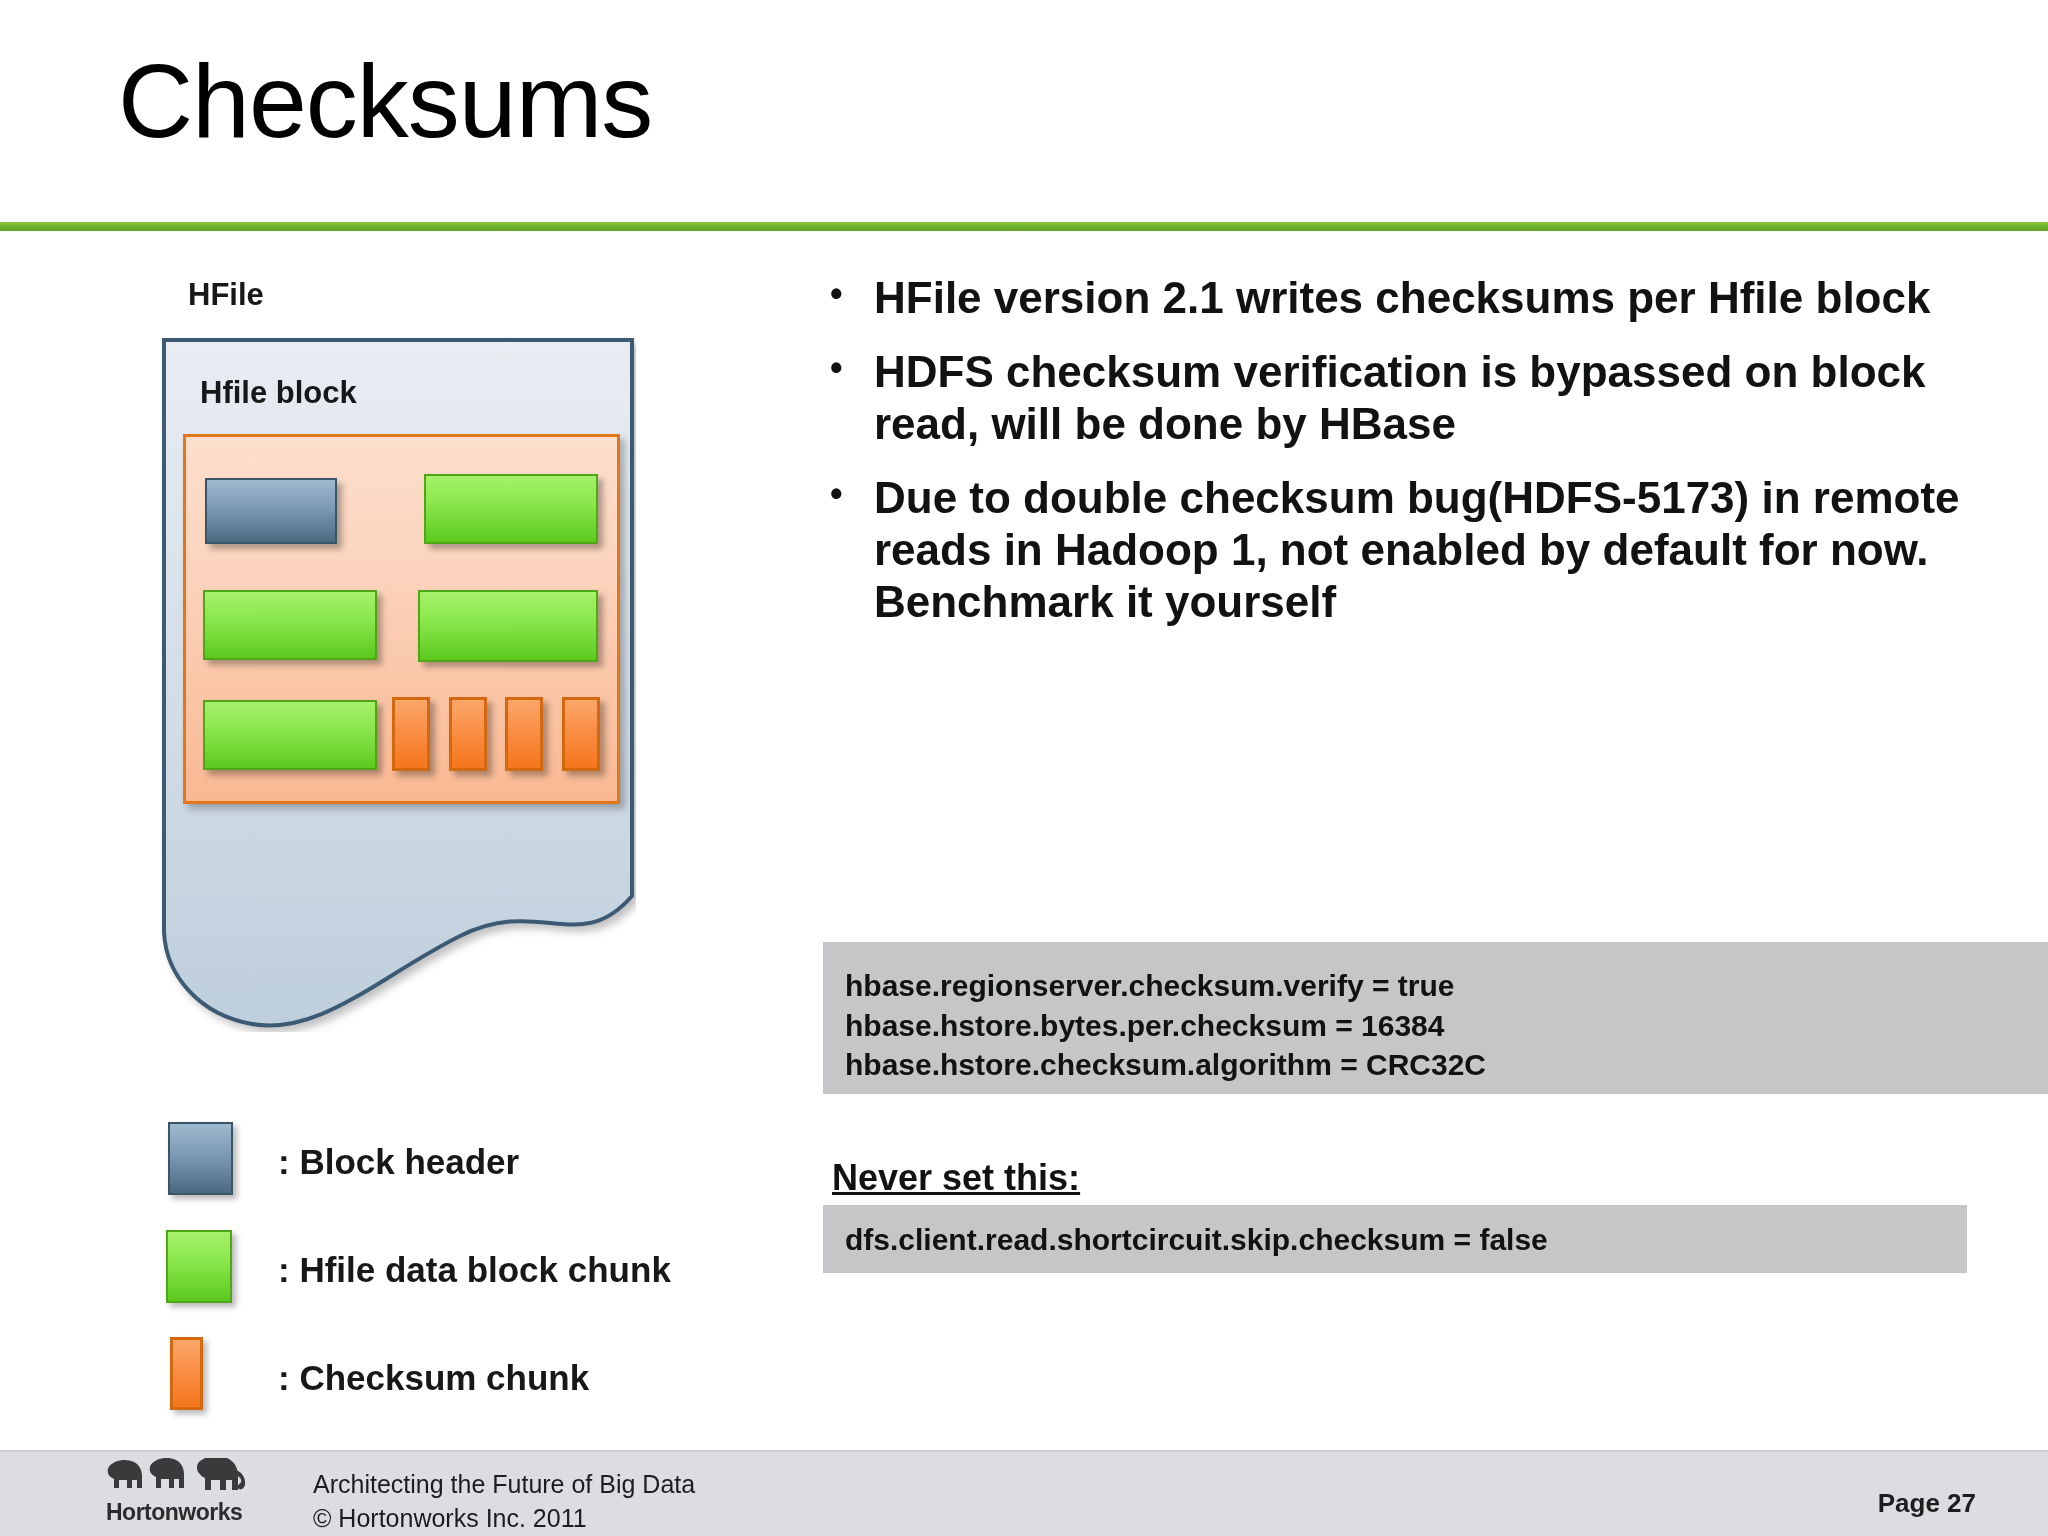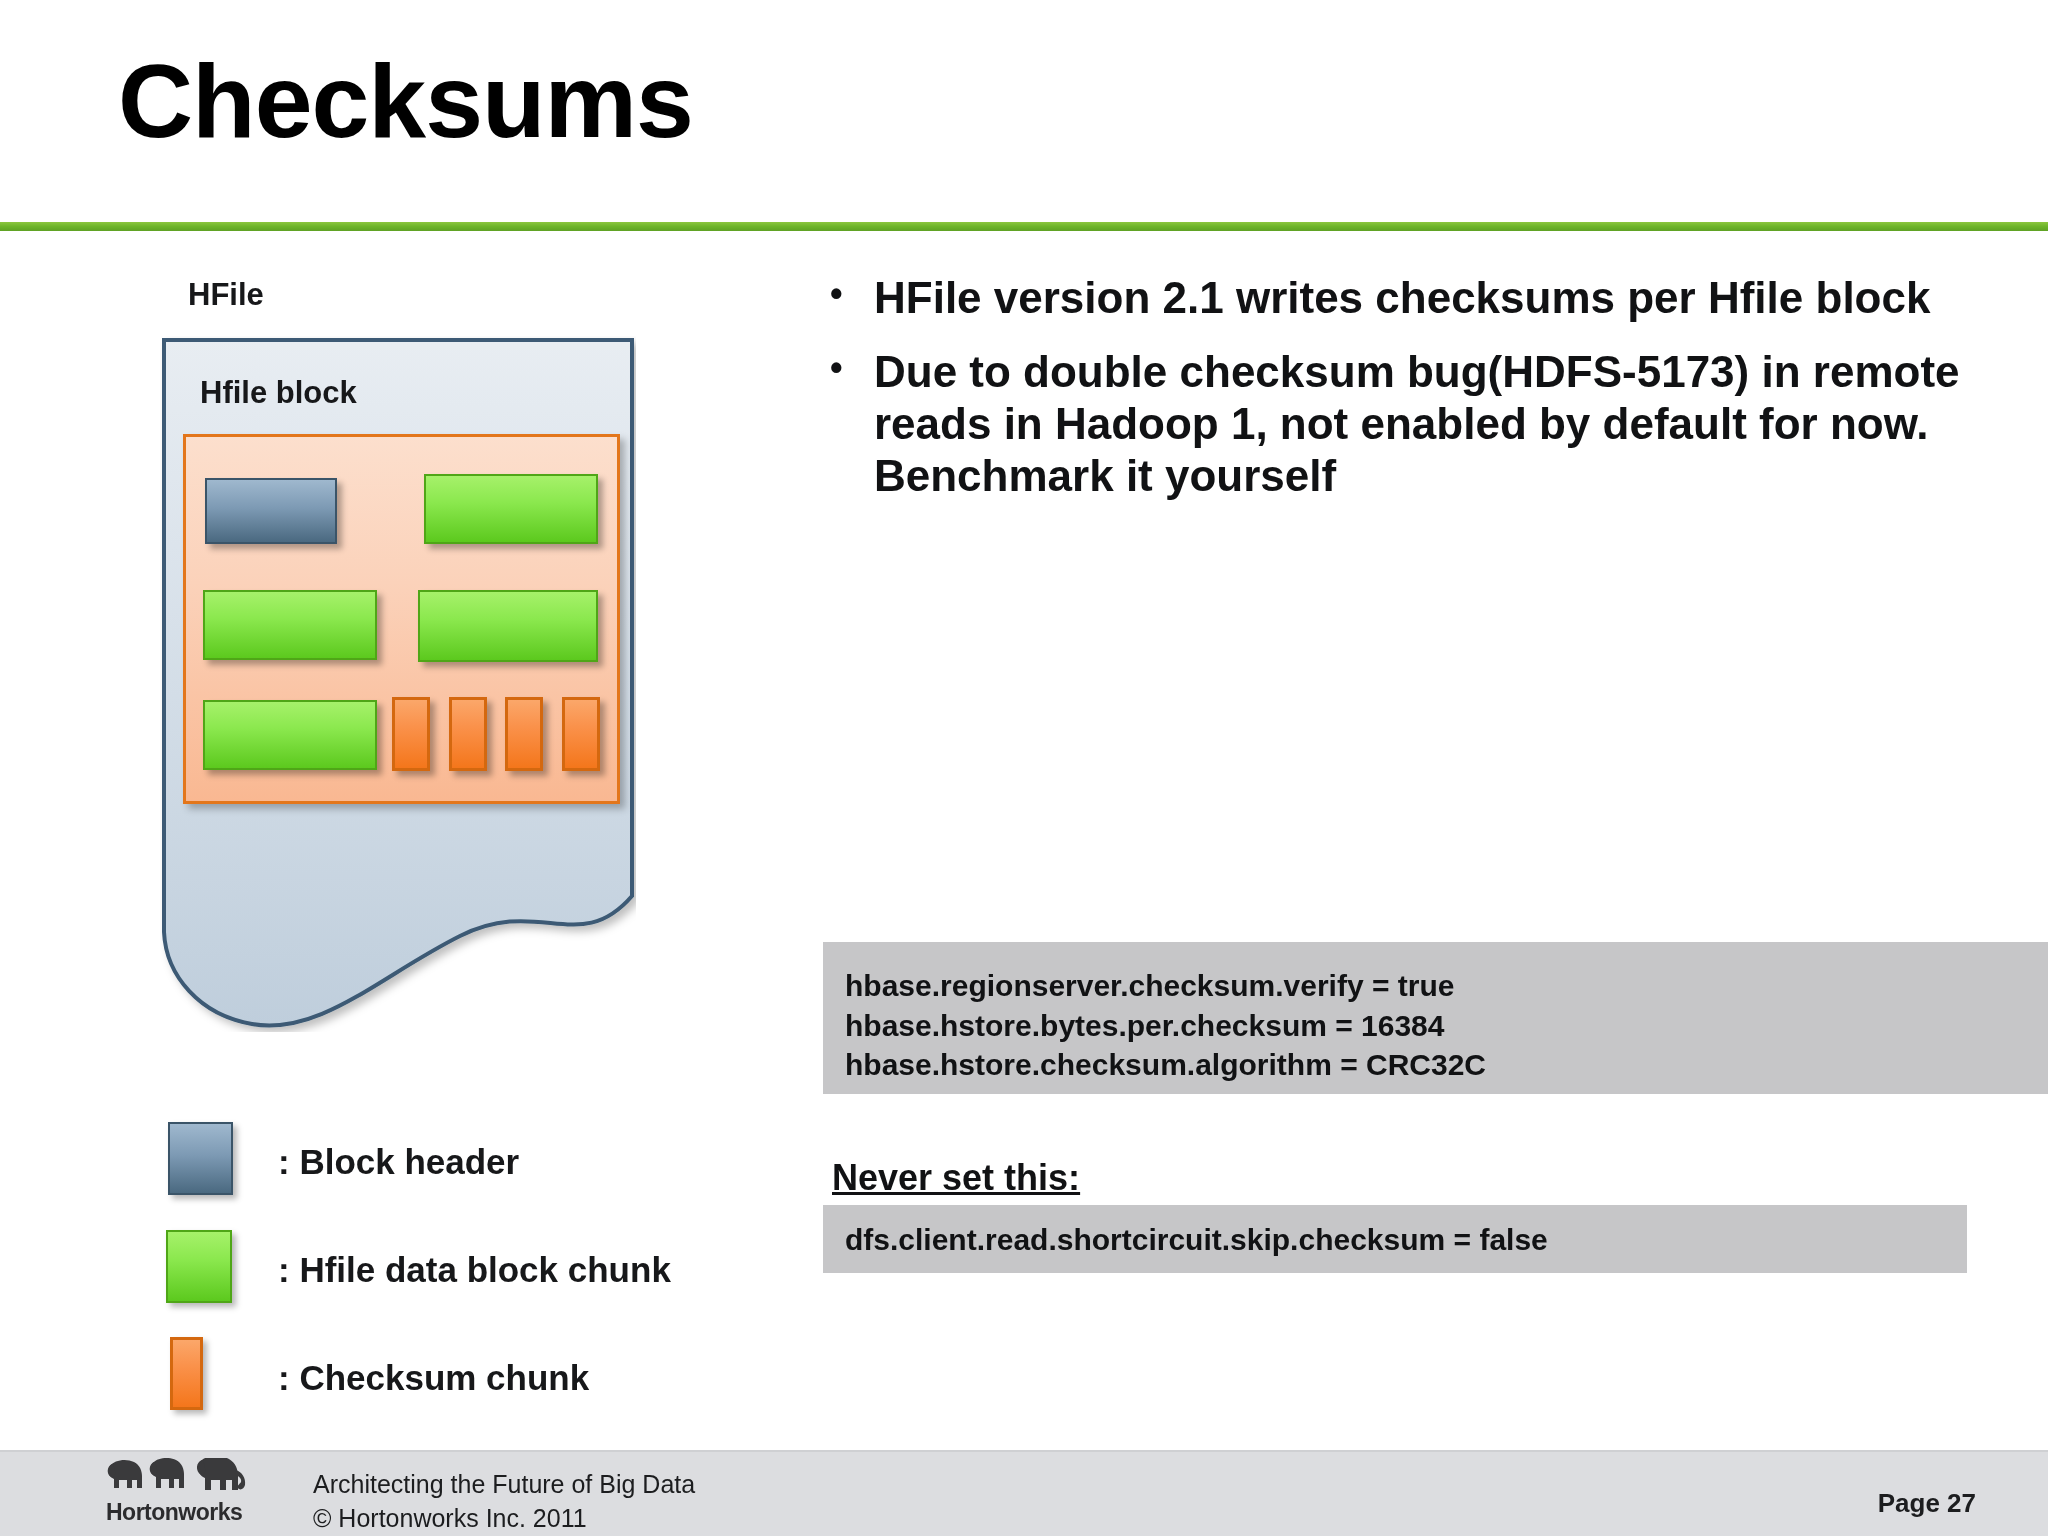--- a/index.html
+++ b/index.html
@@ -17,21 +17,21 @@
     background: #ffffff;
     overflow: hidden;
   }
 
   
   .title {
     position: absolute;
     left: 118px;
     top: 42px;
     font-size: 104px;
-    font-weight: 700;
+    font-weight: 400;
     color: #000000;
     letter-spacing: -1px;
     line-height: 1.15;
     white-space: nowrap;
   }
   .title-rule {
     position: absolute;
     left: 0;
     top: 222px;
     width: 2048px;
@@ -244,20 +244,21 @@
               border:2px solid #4FA617;"></div>
   <div class="legend-text" style="left:278px; top:1250px;">: Hfile data block chunk</div>
 
   <div class="legend-sw" style="left:170px; top:1337px; width:33px; height:73px;
               background:linear-gradient(to bottom,#FBA76A 0%,#FA914A 40%,#F4761B 100%);
               border:3px solid #D4680F;"></div>
   <div class="legend-text" style="left:278px; top:1358px;">: Checksum chunk</div>
 
   <div class="bullets">
     <div class="bullet">HFile version 2.1 writes checksums per Hfile block</div>
+    <div class="bullet">HDFS checksum verification is bypassed on block read, will be done by HBase</div>
     <div class="bullet">Due to double checksum bug(HDFS-5173) in remote reads in Hadoop 1, not enabled by default for now. Benchmark it yourself</div>
   </div>
 
   <div class="cfg-box" style="left:823px; top:942px; width:1232px; height:152px; padding:24px 22px 8px 22px;">
     <div class="cfg-line">hbase.regionserver.checksum.verify = true</div>
     <div class="cfg-line">hbase.hstore.bytes.per.checksum = 16384</div>
     <div class="cfg-line">hbase.hstore.checksum.algorithm = CRC32C</div>
   </div>
 
   <div class="never-label">Never set this:</div>

